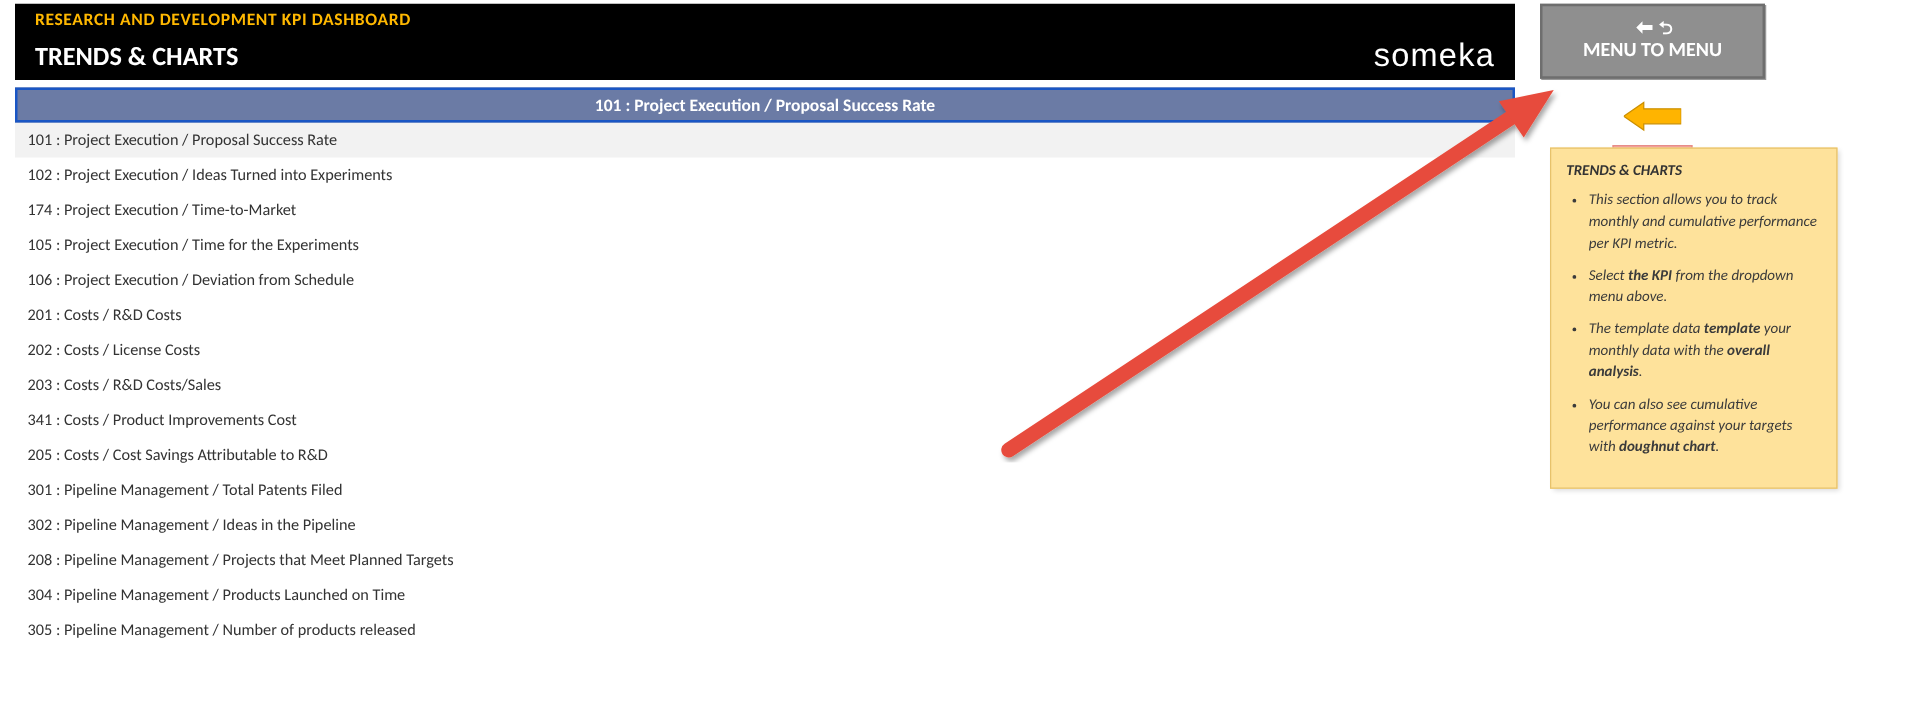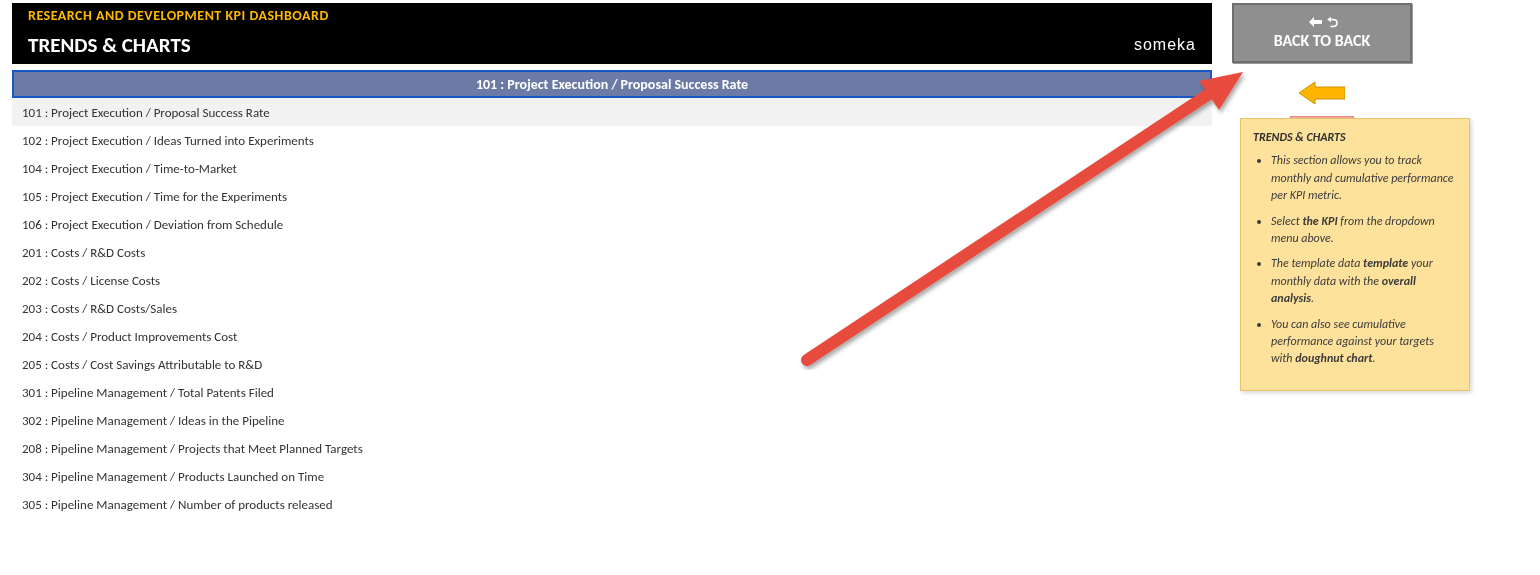--- a/index.html
+++ b/index.html
@@ -34,21 +34,21 @@
     font-weight: bold;
     font-size: 21px;
     padding: 3px 16px 6px 16px;
     height: 36px;
     display: flex;
     align-items: center;
     justify-content: space-between;
   }
   .logo {
     font-family: Arial, sans-serif;
-    font-size: 16px;
+    font-size: 26px;
     font-weight: 500;
     letter-spacing: 1px;
     color: #ffffff;
     display: inline-flex;
     align-items: center;
     gap: 2px;
   }
   .gap-row { height: 6px; background:#fff;}
   .dropdown-selected {
     background: #6b7ba5;
@@ -191,45 +191,45 @@
       <span>someka</span>
     </span>
   </div>
   <div class="gap-row"></div>
   <div class="dropdown-selected">
     <span>101 : Project Execution / Proposal Success Rate</span>
   </div>
   <div class="dropdown-list">
     <div class="dropdown-item selected">101 : Project Execution / Proposal Success Rate</div>
     <div class="dropdown-item">102 : Project Execution / Ideas Turned into Experiments</div>
-    <div class="dropdown-item">104 : Project Execution / Time-to-Market</div>
+    <div class="dropdown-item">174 : Project Execution / Time-to-Market</div>
     <div class="dropdown-item">105 : Project Execution / Time for the Experiments</div>
     <div class="dropdown-item">106 : Project Execution / Deviation from Schedule</div>
     <div class="dropdown-item">201 : Costs / R&amp;D Costs</div>
     <div class="dropdown-item">202 : Costs / License Costs</div>
     <div class="dropdown-item">203 : Costs / R&amp;D Costs/Sales</div>
-    <div class="dropdown-item">204 : Costs / Product Improvements Cost</div>
+    <div class="dropdown-item">341 : Costs / Product Improvements Cost</div>
     <div class="dropdown-item">205 : Costs / Cost Savings Attributable to R&amp;D</div>
     <div class="dropdown-item">301 : Pipeline Management / Total Patents Filed</div>
     <div class="dropdown-item">302 : Pipeline Management / Ideas in the Pipeline</div>
     <div class="dropdown-item">208 : Pipeline Management / Projects that Meet Planned Targets</div>
     <div class="dropdown-item">304 : Pipeline Management / Products Launched on Time</div>
     <div class="dropdown-item">305 : Pipeline Management / Number of products released</div>
   </div>
 </div>
 
 <div class="back-button">
   <span class="icon">
     <svg width="18" height="12" viewBox="0 0 18 12">
         <path d="M3 6 L8 1 L8 4 L16 4 L16 8 L8 8 L8 11 Z" fill="#ffffff"></path>
         <path d="M3 6 A5 5 0 0 1 8 1" stroke="none" fill="none"></path>
       </svg>
     <span style="position:relative;top:-1px;">⮌</span>
   </span>
-  <span class="label">BACK TO BACK</span>
+  <span class="label">MENU TO MENU</span>
 </div>
 
 <div class="select-kpi-row">
   <div class="arrow-left-yellow">
     <svg viewBox="0 0 46 22">
       <polygon points="0,11 16,0 16,5 46,5 46,17 16,17 16,22" fill="#ffb400" stroke="#cc8f00" stroke-width="1"></polygon>
     </svg>
   </div>
   <div class="select-kpi-label">Select KPI</div>
 </div>

